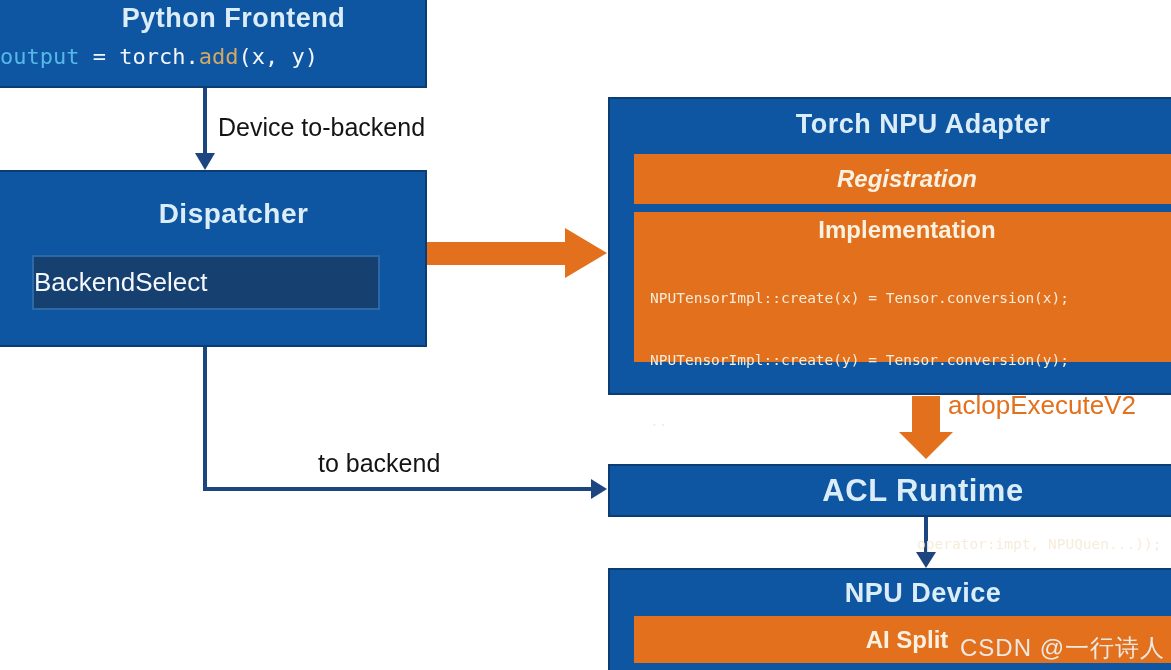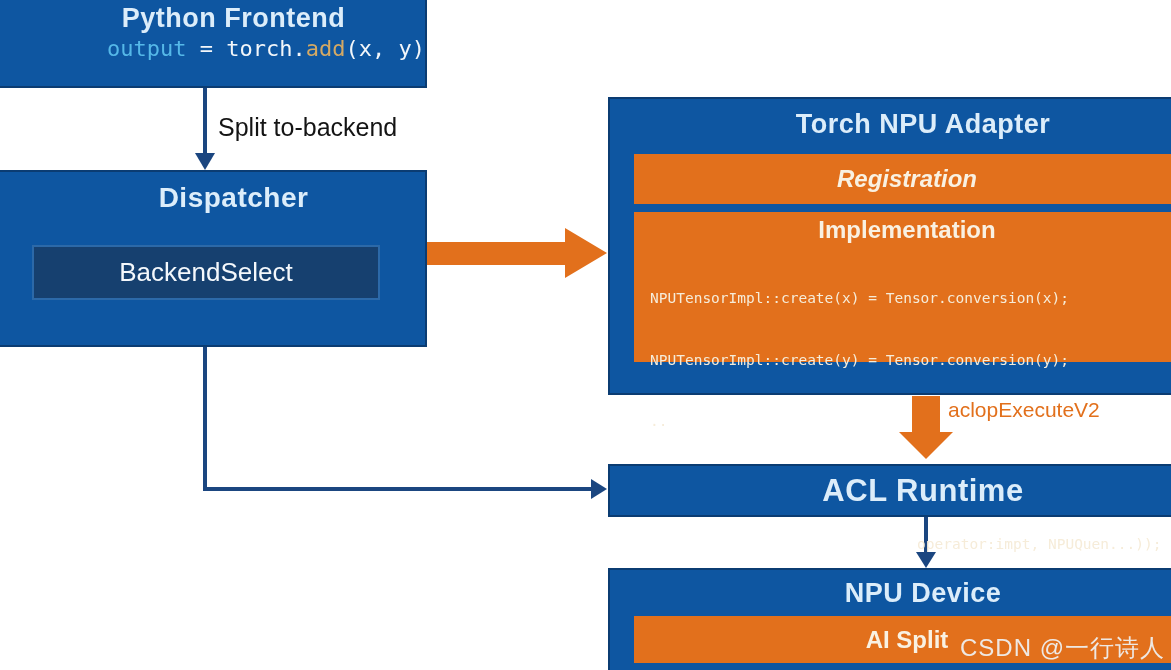--- a/index.html
+++ b/index.html
@@ -20,38 +20,38 @@
     text-align: center;
     font-weight: bold;
     letter-spacing: 0.5px;
     padding-left: 42px;
   }
 
   
   .python-frontend { left: 0; top: 0; width: 427px; height: 88px; border-left: none; border-top: none; }
   .python-frontend .box-title { font-size: 27px; margin-top: 3px; }
   .code-line {
-    margin-top: 2px;
-    text-align: right;
+    margin-top: 10px;
+    text-align: left;
     font-family: "DejaVu Sans Mono", monospace;
     font-size: 22px;
     white-space: pre;
     color: #f2f6fa;
   }
   .tok-cyan { color: #55b8e8; }
   .tok-tan { color: #d4a964; }
   .tok-white { color: #f2f6fa; }
 
   
   .dispatcher { left: 0; top: 170px; width: 427px; height: 177px; border-left: none; }
-  .dispatcher .box-title { font-size: 28px; margin-top: 10px; font-weight: 600; }
+  .dispatcher .box-title { font-size: 28px; margin-top: 26px; font-weight: 600; }
   .backend-select {
-    position: absolute; left: 32px; top: 73px; width: 348px; height: 55px;
+    position: absolute; left: 32px; top: 83px; width: 348px; height: 55px;
     background: #16406f; border: 2px solid #2c69a8; box-sizing: border-box;
-    display: flex; align-items: center; justify-content: center;
+    display: flex; align-items: center; 
     color: #f4f8fc; font-size: 26px;
   }
 
   
   .adapter { left: 608px; top: 97px; width: 588px; height: 298px; }
   .adapter .box-title { font-size: 27px; margin-top: 10px; font-weight: 600; }
   .registration { left: 24px; top: 55px; right: 14px; height: 50px;
     display: flex; align-items: center; justify-content: center; }
   .registration-label { color: #f9f1e2; font-size: 24px; font-weight: 600; font-style: italic; }
   .implementation { left: 24px; top: 113px; right: 14px; height: 150px; padding-top: 4px; }
@@ -75,22 +75,22 @@
   .npu-device { left: 608px; top: 568px; width: 588px; height: 110px; }
   .npu-device .box-title { font-size: 27px; margin-top: 8px; }
   .ai-core { left: 24px; top: 46px; right: 14px; height: 47px;
     display: flex; align-items: center; justify-content: center; }
   .ai-core-label { color: #f9f1e2; font-size: 24px; font-weight: 700; }
 
   
   .flow-label { position: absolute; z-index: 3; color: #141414; font-size: 25px; }
   .label-split { left: 218px; top: 113px; }
   .label-to-backend { left: 318px; top: 449px; }
-  .label-aclop { position: absolute; z-index: 3; left: 948px; top: 398px;
-    color: #e2701c; font-size: 21px; }
+  .label-aclop { position: absolute; z-index: 3; left: 948px; top: 390px;
+    color: #e2701c; font-size: 26px; }
 
   
   .watermark {
     position: absolute; z-index: 4; right: 6px; bottom: 6px;
     color: rgba(238,238,238,0.95); font-size: 24px; letter-spacing: 1px;
   }
 </style>
 </head>
 <body>
 
@@ -120,21 +120,21 @@
       <line x1="926" y1="517" x2="926" y2="555" stroke="#1b4680" stroke-width="4"></line>
       <polygon points="916,552 936,552 926,568" fill="#1b4680"></polygon>
     </g>
   </svg>
 
   <div class="box blue-box python-frontend">
     <div class="box-title">Python Frontend</div>
     <div class="code-line"><span class="tok-cyan">output</span><span class="tok-white"> = </span><span class="tok-white">torch.</span><span class="tok-tan">add</span><span class="tok-white">(x, y)</span></div>
   </div>
 
-  <div class="flow-label label-split">Split to-backend</div>
+  <div class="flow-label label-split">Device to-backend</div>
 
   <div class="box blue-box dispatcher">
     <div class="box-title">Dispatcher</div>
     <div class="backend-select">
       <span>BackendSelect</span>
     </div>
   </div>
 
   <div class="box blue-box adapter">
     <div class="box-title">Torch NPU Adapter</div>
@@ -148,20 +148,21 @@
         <div>NPUTensorImpl::create(y) = Tensor.conversion(y);</div>
         <div>..</div>
         <div>c10::npu::NPUQueue::enqueue((…Tensor,</div>
         <div class="indent">operator:impt, NPUQuen...));</div>
       </div>
     </div>
   </div>
 
   <div class="label-aclop">aclopExecuteV2</div>
 
+  <div class="flow-label label-to-backend">to backend</div>
 
   <div class="box blue-box acl-runtime">
     <div class="box-title">ACL Runtime</div>
   </div>
 
   <div class="box blue-box npu-device">
     <div class="box-title">NPU Device</div>
     <div class="orange-bar ai-core">
       <span class="ai-core-label">AI Split</span>
     </div>

